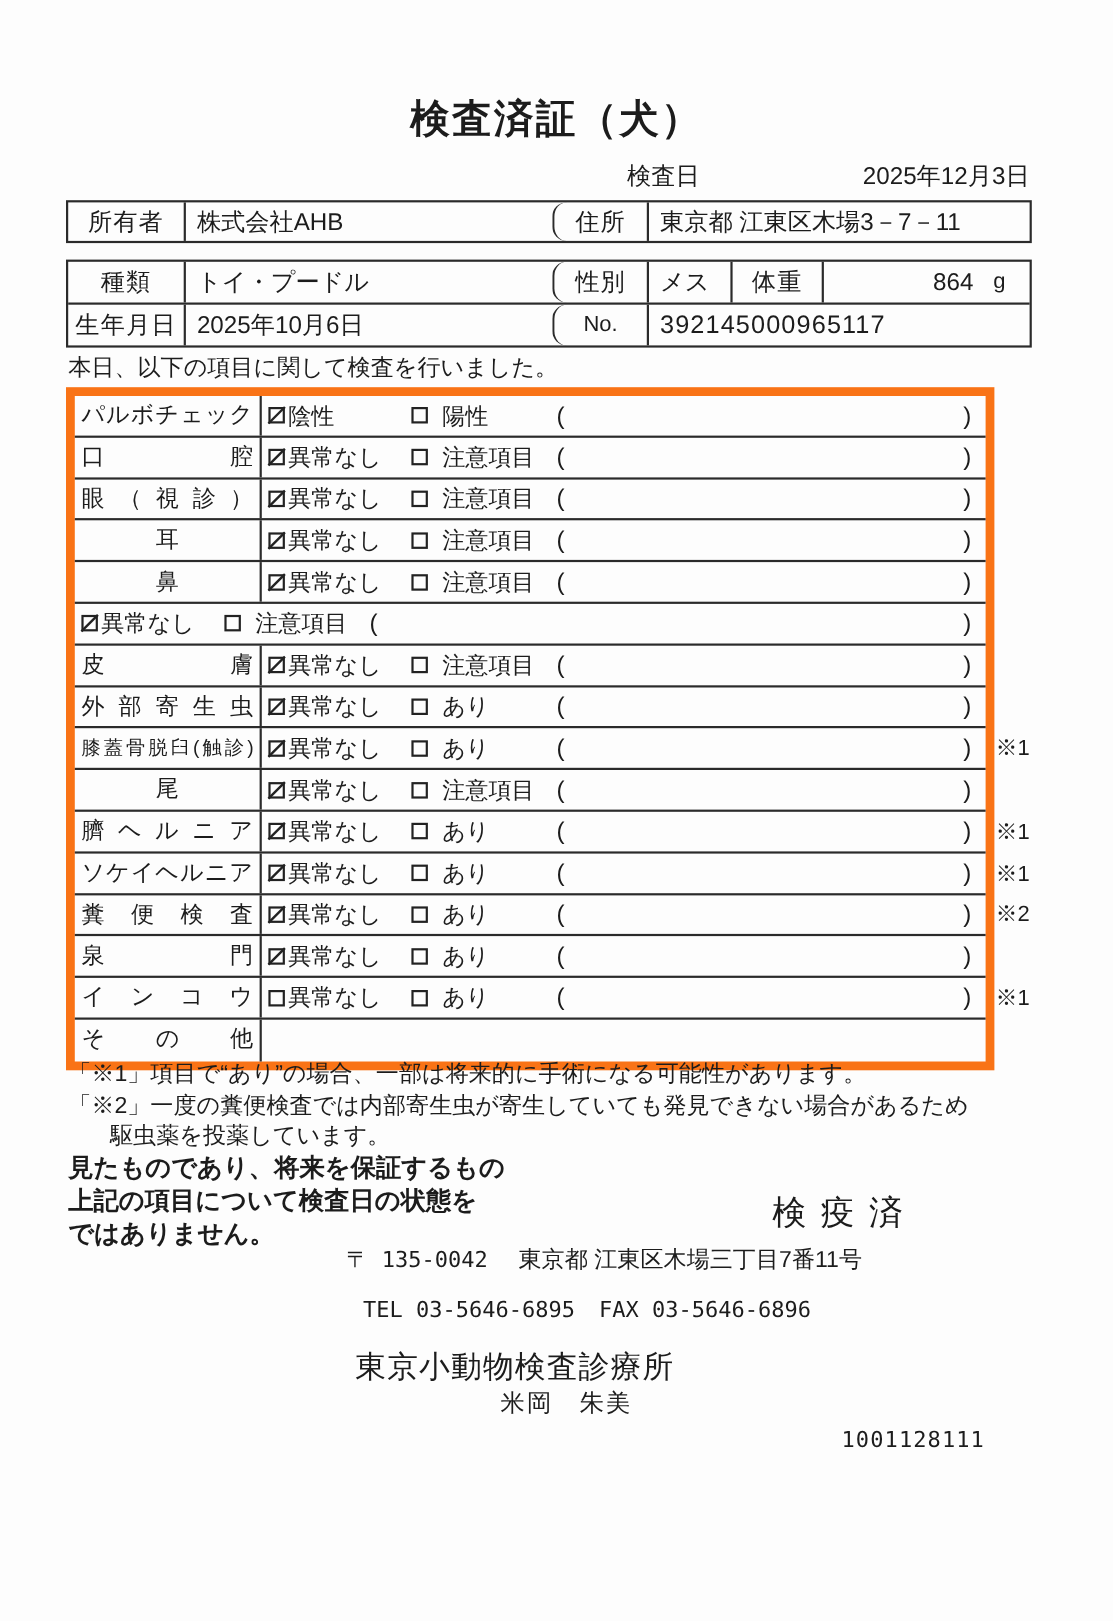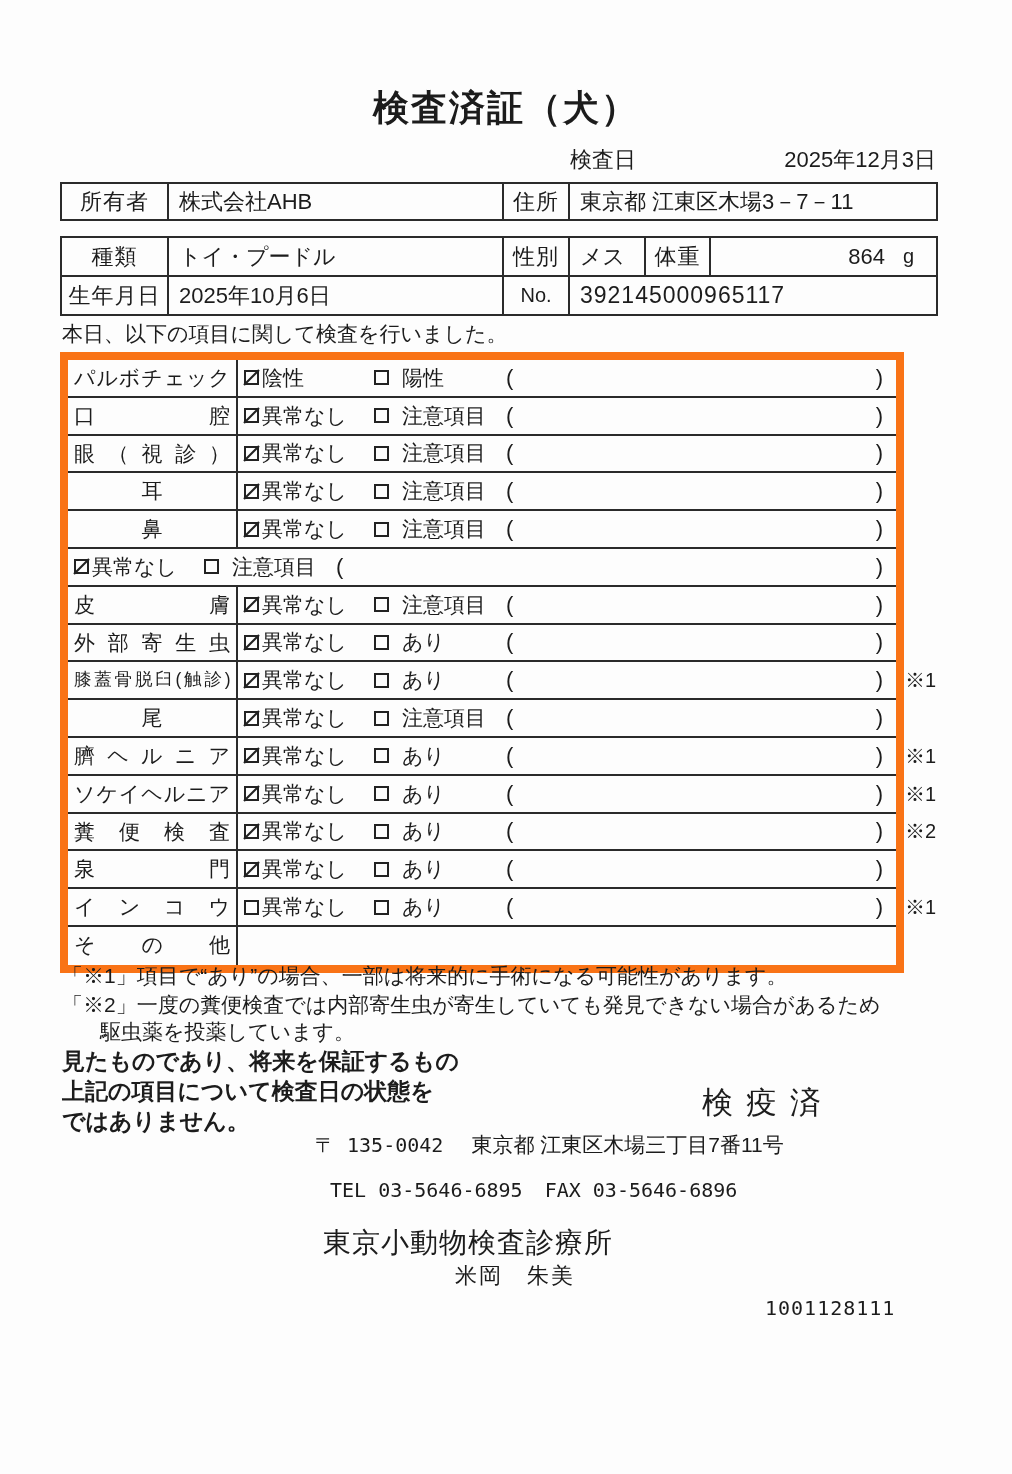--- a/index.html
+++ b/index.html
@@ -14,21 +14,21 @@
   .exam-date-value{position:absolute;right:2px;top:0;}
 
   .tbl{position:absolute;left:60px;width:878px;border:2px solid #2b2b2b;box-sizing:border-box;font-size:22px;}
   .owner-table{top:182px;height:39px;display:flex;}
   .info-table{top:236px;}
   .info-row{display:flex;height:37px;}
   .info-row + .info-row{border-top:2px solid #2b2b2b;}
   .cell{display:flex;align-items:center;box-sizing:border-box;white-space:nowrap;overflow:hidden;}
   .bl{border-left:2px solid #2b2b2b;}
   .c-label{justify-content:center;letter-spacing:1px;}
-  .w105{width:105px;}.w335{width:335px;}.w85{width:66px;}.w95{width:76px;}.w65{width:65px;}
+  .w105{width:105px;}.w335{width:335px;}.w85{width:86px;border-radius:13px;}.w95{width:76px;}.w65{width:83px;}
   .grow{flex:1;}
   .pl10{padding-left:10px;}
   .no-label{font-size:20px;letter-spacing:0;}
   .no-value{font-size:23px;letter-spacing:1px;}
   .weight-cell{justify-content:flex-end;padding-right:22px;}
   .weight-unit{margin-left:18px;font-size:20px;}
 
   .intro{position:absolute;top:320px;left:62px;font-size:21px;}
 
   .check-table{position:absolute;top:352px;left:60px;width:844px;border:8px solid #f97316;box-sizing:border-box;}

